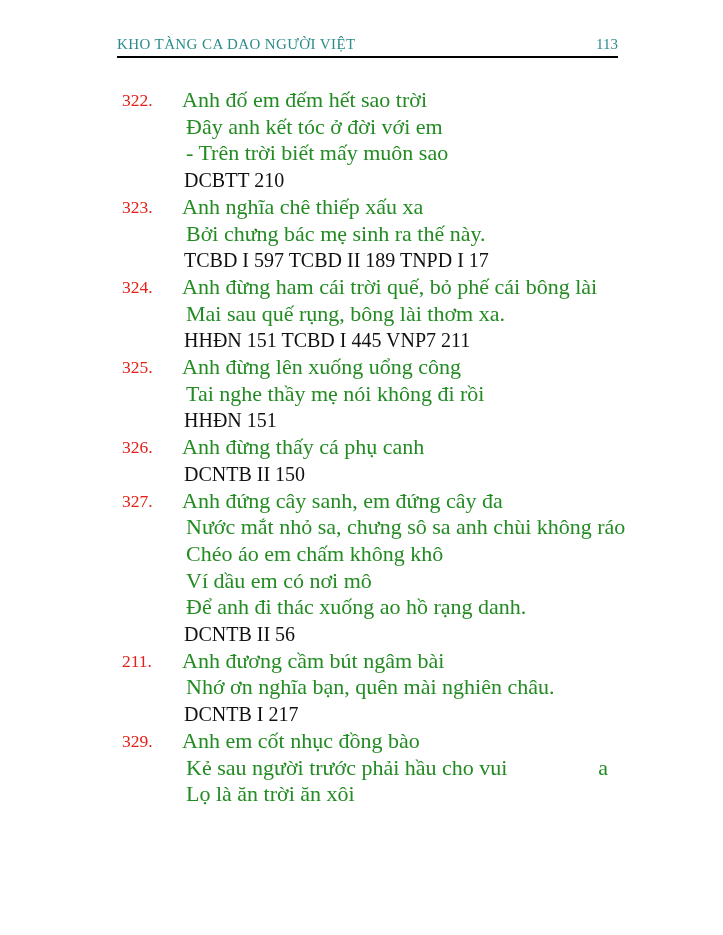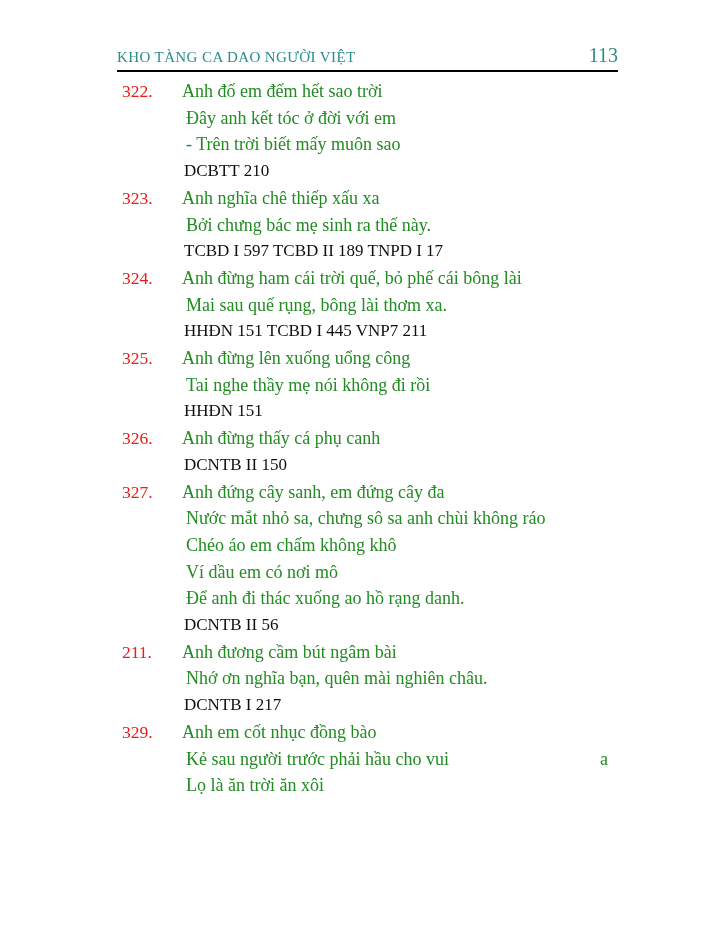--- a/index.html
+++ b/index.html
@@ -23,56 +23,55 @@
     padding-bottom: 3px;
   }
   .book-title {
     color: var(--header-teal, #2b8c8b);
     font-size: 15px;
     letter-spacing: 0.4px;
     white-space: nowrap;
   }
   .page-number {
     color: var(--header-teal, #2b8c8b);
-    font-size: 20px;
-    margin-top: 8px;
+    font-size: 15px;
   }
   .content {
     position: absolute;
     left: 122px;
-    top: 78px;
+    top: 87px;
     width: 503px;
   }
   .entry { display: flex; }
   .num {
     width: 60px;
     flex: 0 0 60px;
     color: var(--entry-number-red, #e42019);
     font-size: 17.5px;
     line-height: 26.7px;
   }
   .body { flex: 1; position: relative; }
   .verse {
     color: var(--verse-green, #228b22);
-    font-size: 18px;
+    font-size: 22px;
     line-height: 26.7px;
     padding-left: 4px;
     white-space: nowrap;
   }
   .verse.first { padding-left: 0; }
   .verse.with-note { position: relative; }
   .margin-note {
     position: absolute;
     right: 17px;
     top: 0;
     color: var(--verse-green, #228b22);
   }
   .citation {
     color: var(--citation-black, #101010);
-    font-size: 17px;
+    font-size: 20px;
     line-height: 26.7px;
     padding-left: 2px;
     white-space: nowrap;
   }
 </style>
 </head>
 <body>
 
 <div class="page">
 

